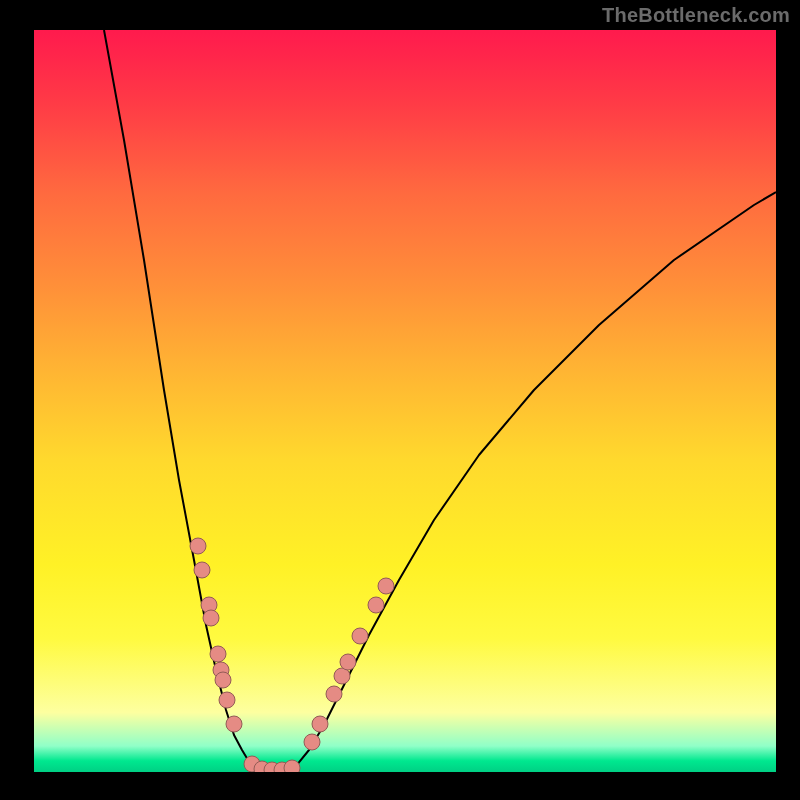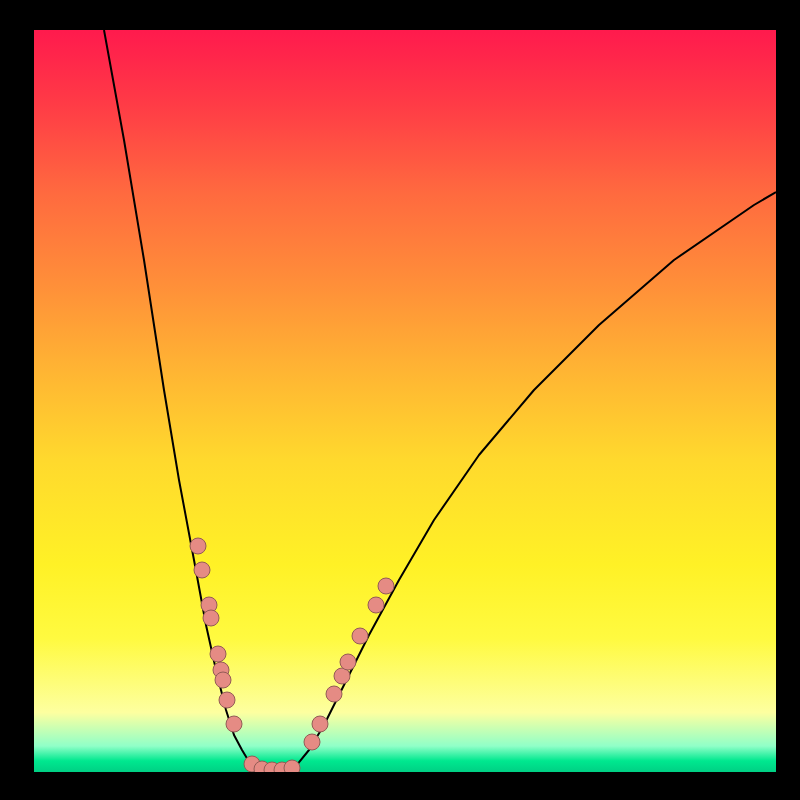--- a/index.html
+++ b/index.html
@@ -52,20 +52,21 @@
     position: absolute;
     left: 0; top: 0;
     width: 742px; height: 742px;
   }
 </style>
 </head>
 <body>
 
 <div class="frame">
 
+  <div class="watermark">TheBottleneck.com</div>
 
   <div class="plot">
     <svg class="curve" viewBox="0 0 742 742">
       <g id="curve-group">
           <path d="M70 0 L90 110 L110 230 L130 360 L145 450 L160 530 L172 595 L182 640 L192 680 L200 705 L208 720 L214 730 L220 736 L220 736 L232 740 L248 740 L262 736 L262 736 L275 720 L290 695 L310 655 L335 605 L365 550 L400 490 L445 425 L500 360 L565 295 L640 230 L720 175 L742 162" fill="none" stroke="#000" stroke-width="2" stroke-linejoin="round"></path>
         </g>
       <g id="marker-group">
           <circle cx="164" cy="516" r="8" fill="#e58b84" stroke="#935b56" stroke-width="1"></circle>
           <circle cx="168" cy="540" r="8" fill="#e58b84" stroke="#935b56" stroke-width="1"></circle>
           <circle cx="175" cy="575" r="8" fill="#e58b84" stroke="#935b56" stroke-width="1"></circle>

